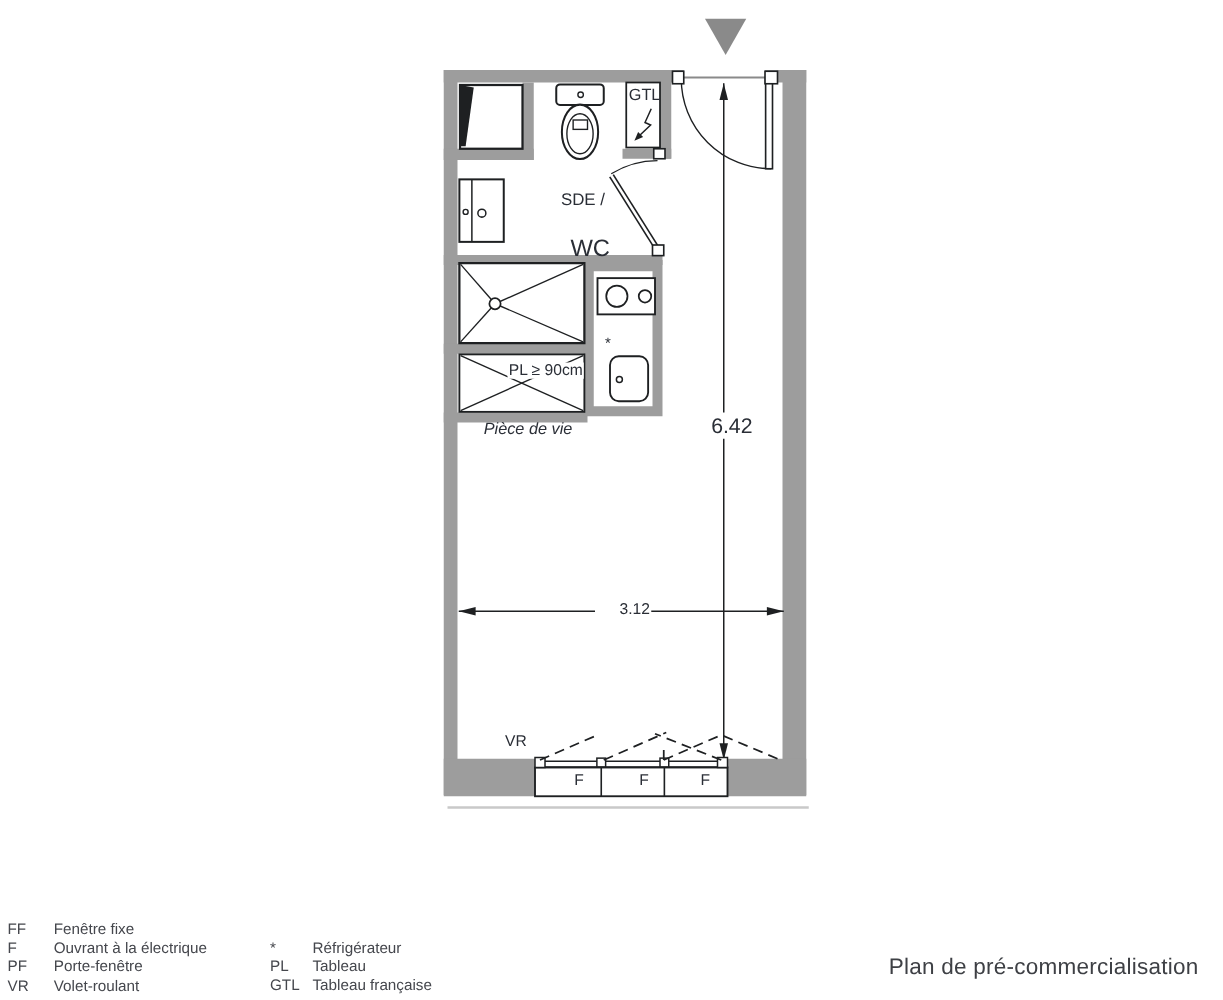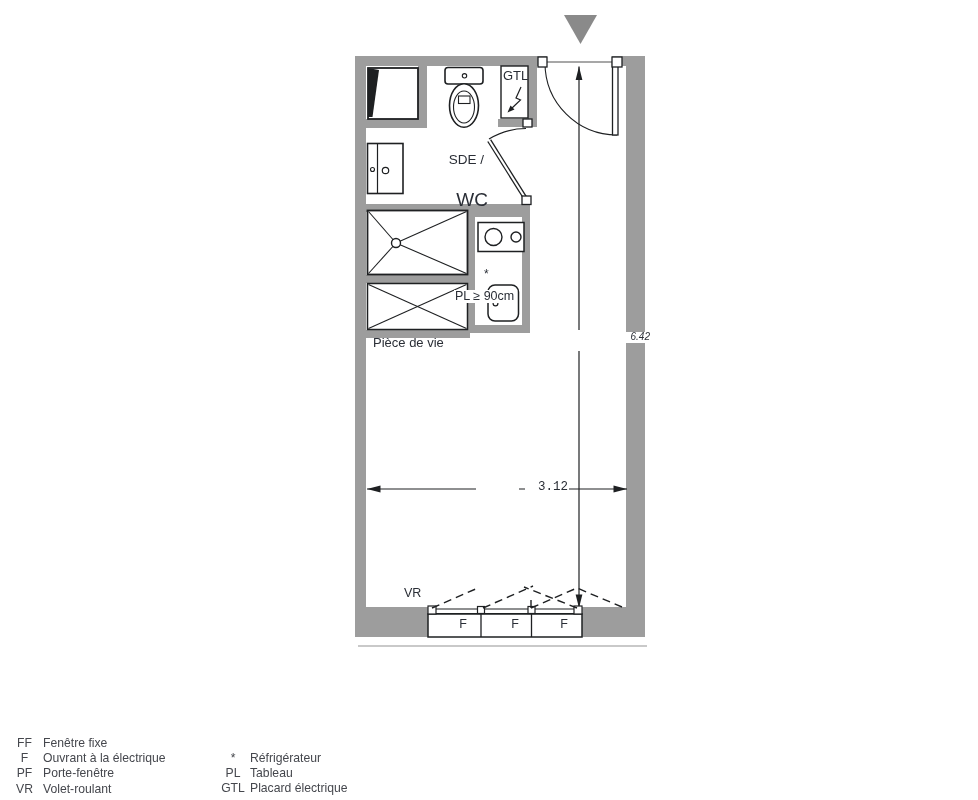--- a/index.html
+++ b/index.html
@@ -15,25 +15,25 @@
   .screen{
     position:relative;width:978px;height:800px;background:var(--paper);
     font-family:"Liberation Sans", sans-serif;overflow:hidden;
   }
   .plan-svg{position:absolute;left:0;top:0;}
   .lbl{
     position:absolute;color:var(--text);white-space:nowrap;
     font-family:"Liberation Sans", sans-serif;line-height:1.05;
   }
   .ctr{text-align:right;}
-  .bgw{background:var(--paper);padding:0 1px;margin-left:48px;}
+  .bgw{background:var(--paper);padding:0 1px;}
   .legend{
     position:absolute;color:var(--legend);font-size:12.2px;line-height:15.2px;
   }
-  .lrow{display:flex;text-align:center;}
+  .lrow{display:flex;}
   .lrow .code{width:37px;flex:0 0 37px;}
   .legend.col2 .code{width:34px;flex:0 0 34px;}
   .title{
     position:absolute;left:711px;top:763px;width:260px;
     color:#3e4045;font-size:18px;letter-spacing:.2px;white-space:nowrap;
   }
   svg .wall{fill:var(--wall);stroke:none;}
   svg .blk{stroke:var(--line);fill:none;}
   svg .wht{stroke:var(--line);fill:#ffffff;}
   svg .dash{stroke:var(--line);stroke-width:1.4;stroke-dasharray:8 5;fill:none;}
@@ -170,24 +170,24 @@
 
   <div class="lbl" style="left:503px;top:69px;font-size:13px;">GTL</div>
 
   <div class="lbl ctr" style="left:436px;top:153px;width:48px;font-size:13.5px;">SDE /</div>
   <div class="lbl ctr" style="left:440px;top:170px;width:48px;font-size:19px;margin-top:20px;">WC</div>
 
   <div class="lbl bgw" style="left:406px;top:290px;font-size:12.5px;">PL ≥ 90cm</div>
 
   <div class="lbl" style="left:484px;top:268px;font-size:12px;">*</div>
 
-  <div class="lbl" style="left:373px;top:336px;font-size:13px;">Pièce de vie</div>
-
-  <div class="lbl bgw ctr" style="left:559px;top:332px;width:42px;font-size:10px;font-style:italic;">6.42</div>
-  <div class="lbl bgw ctr" style="left:477px;top:481px;width:42px;font-size:12.5px;font-family:Liberation Mono, monospace;">3.12</div>
+  <div class="lbl" style="left:387px;top:336px;font-size:13px;font-style:italic;">Pièce de vie</div>
+
+  <div class="lbl bgw ctr" style="left:559px;top:332px;width:42px;font-size:17px;">6.42</div>
+  <div class="lbl bgw ctr" style="left:477px;top:481px;width:42px;font-size:12.5px;">3.12</div>
 
   <div class="lbl" style="left:404px;top:587px;font-size:12.5px;">VR</div>
 
   <div class="lbl ctr" style="left:435px;top:618px;width:32px;font-size:12.5px;">F</div>
   <div class="lbl ctr" style="left:487px;top:618px;width:32px;font-size:12.5px;">F</div>
   <div class="lbl ctr" style="left:536px;top:618px;width:32px;font-size:12.5px;">F</div>
 
   <div class="legend col1" style="left:6px;top:736px;">
     <div class="lrow">
       <span class="code">FF</span>
@@ -211,18 +211,19 @@
     <div class="lrow">
       <span class="code">*</span>
       <span class="lab">Réfrigérateur</span>
     </div>
     <div class="lrow">
       <span class="code">PL</span>
       <span class="lab">Tableau</span>
     </div>
     <div class="lrow">
       <span class="code">GTL</span>
-      <span class="lab">Placard électrique</span>
+      <span class="lab">Tableau française</span>
     </div>
   </div>
 
+  <div class="title">Plan de pré-commercialisation</div>
 
 </div>
 
 </body></html>

